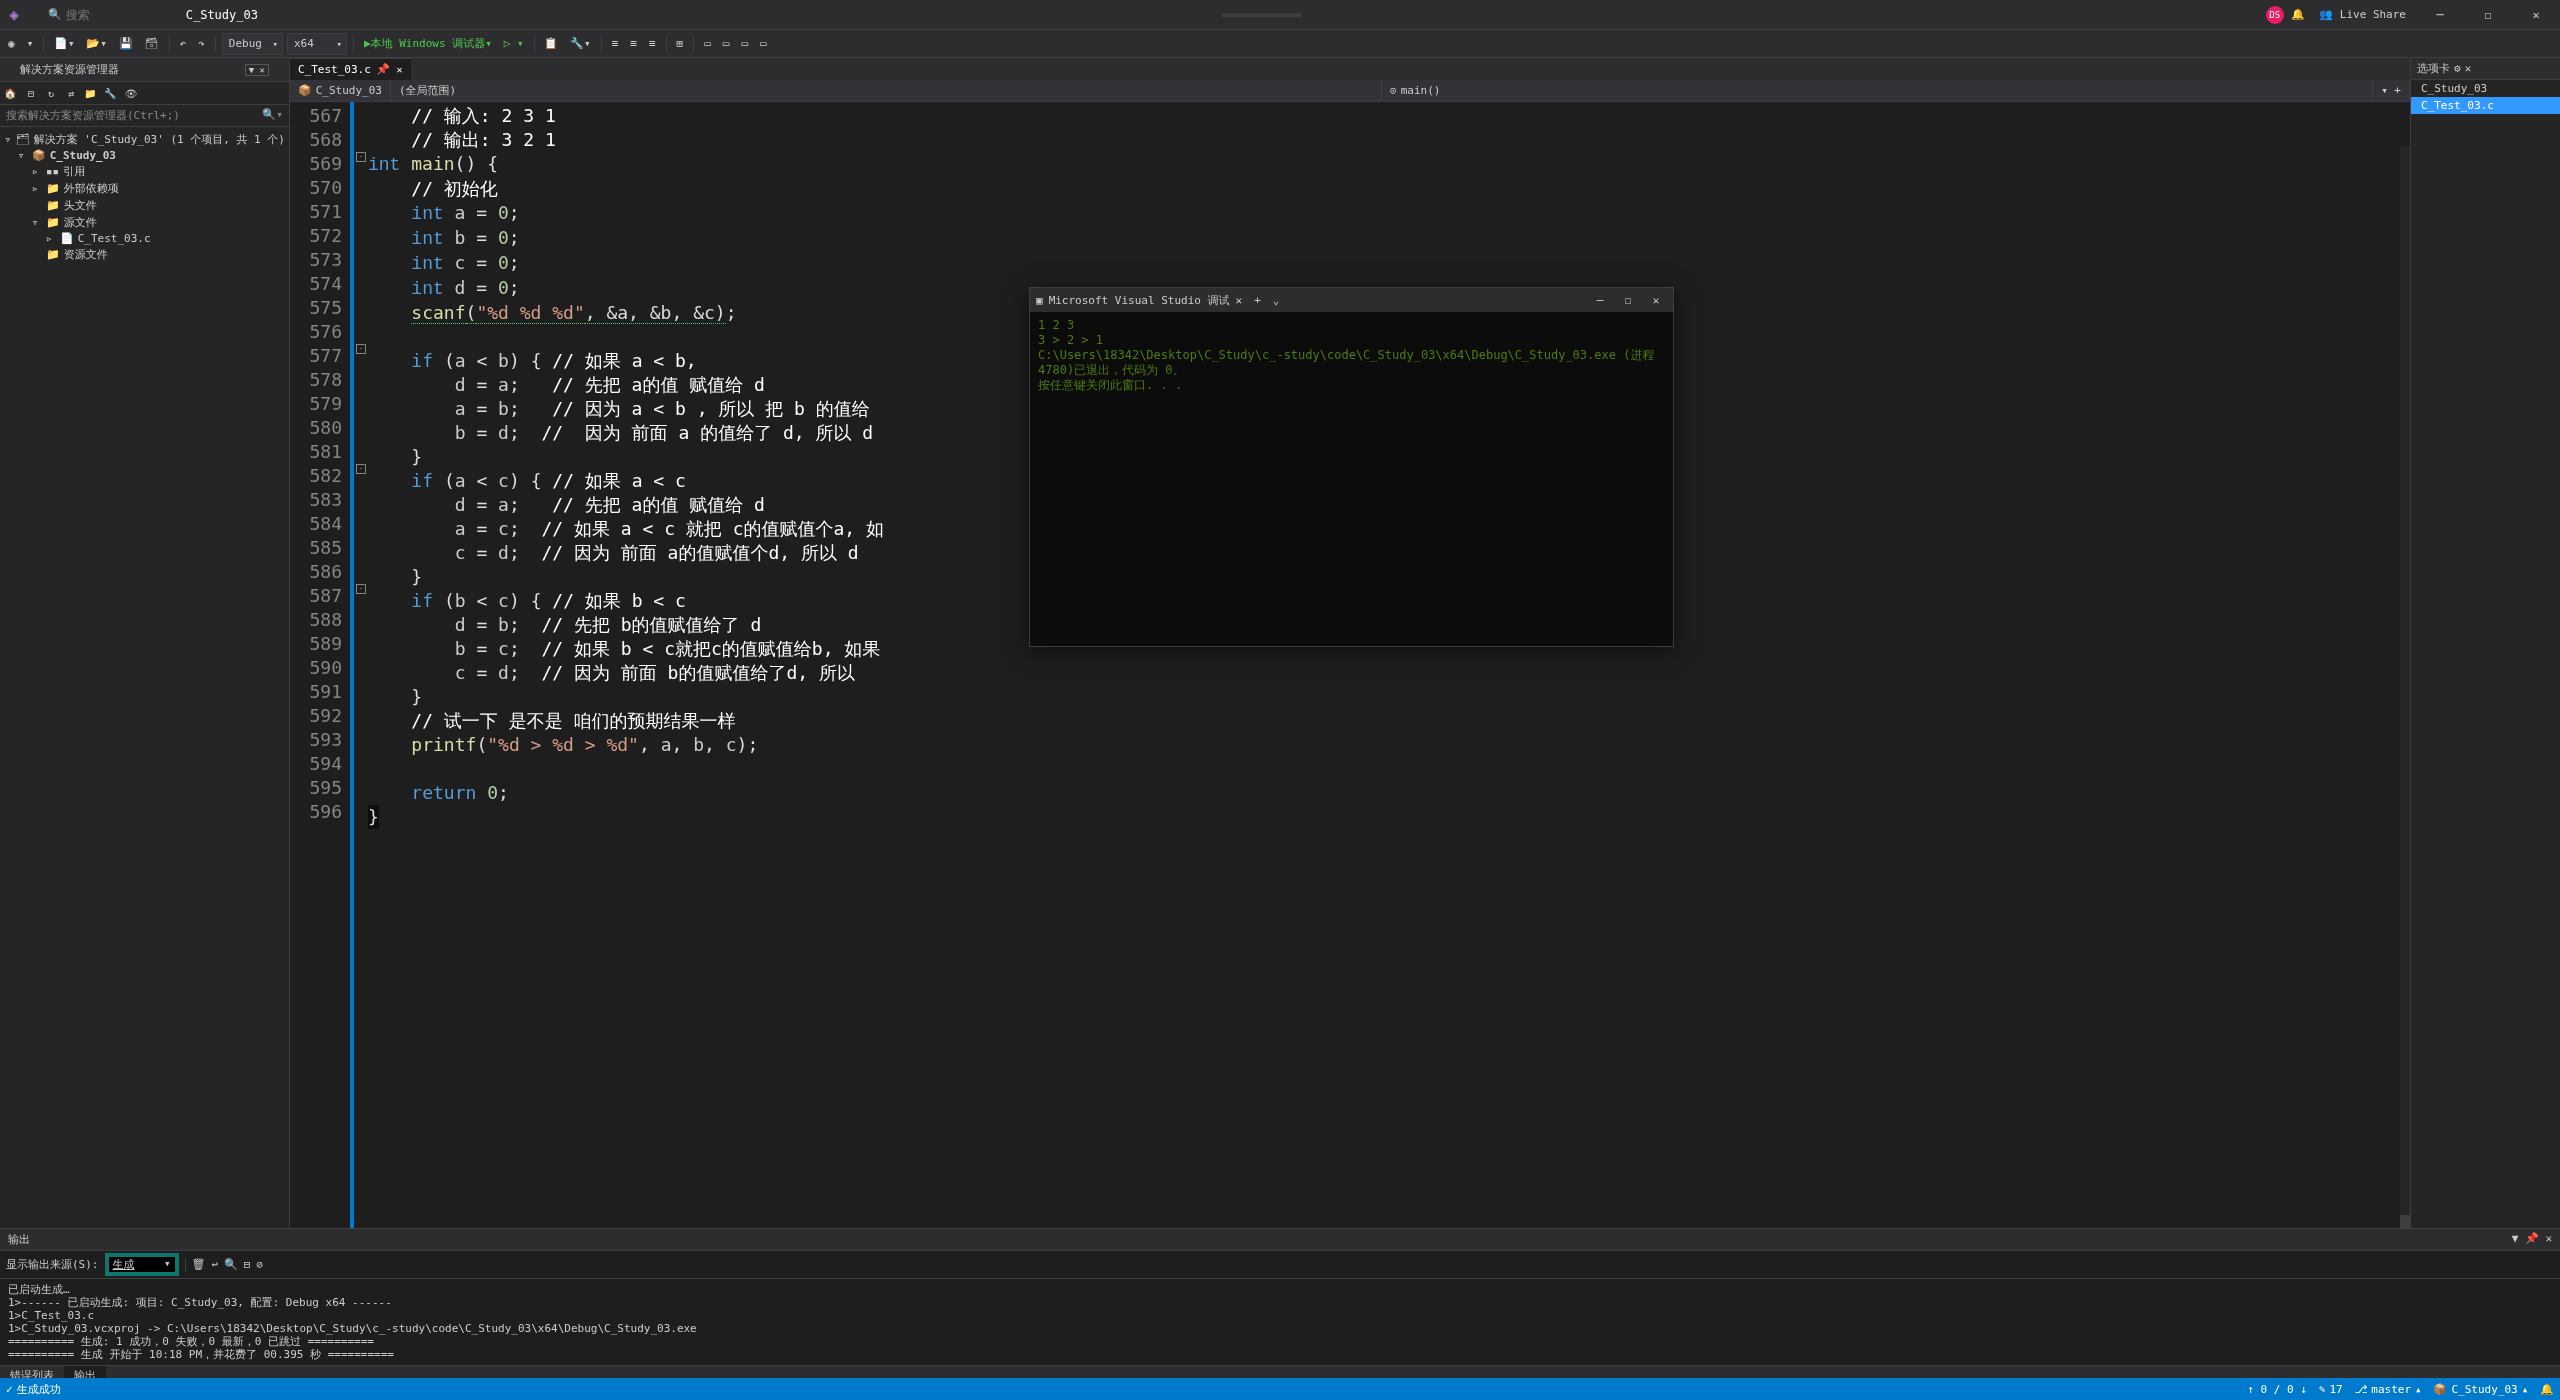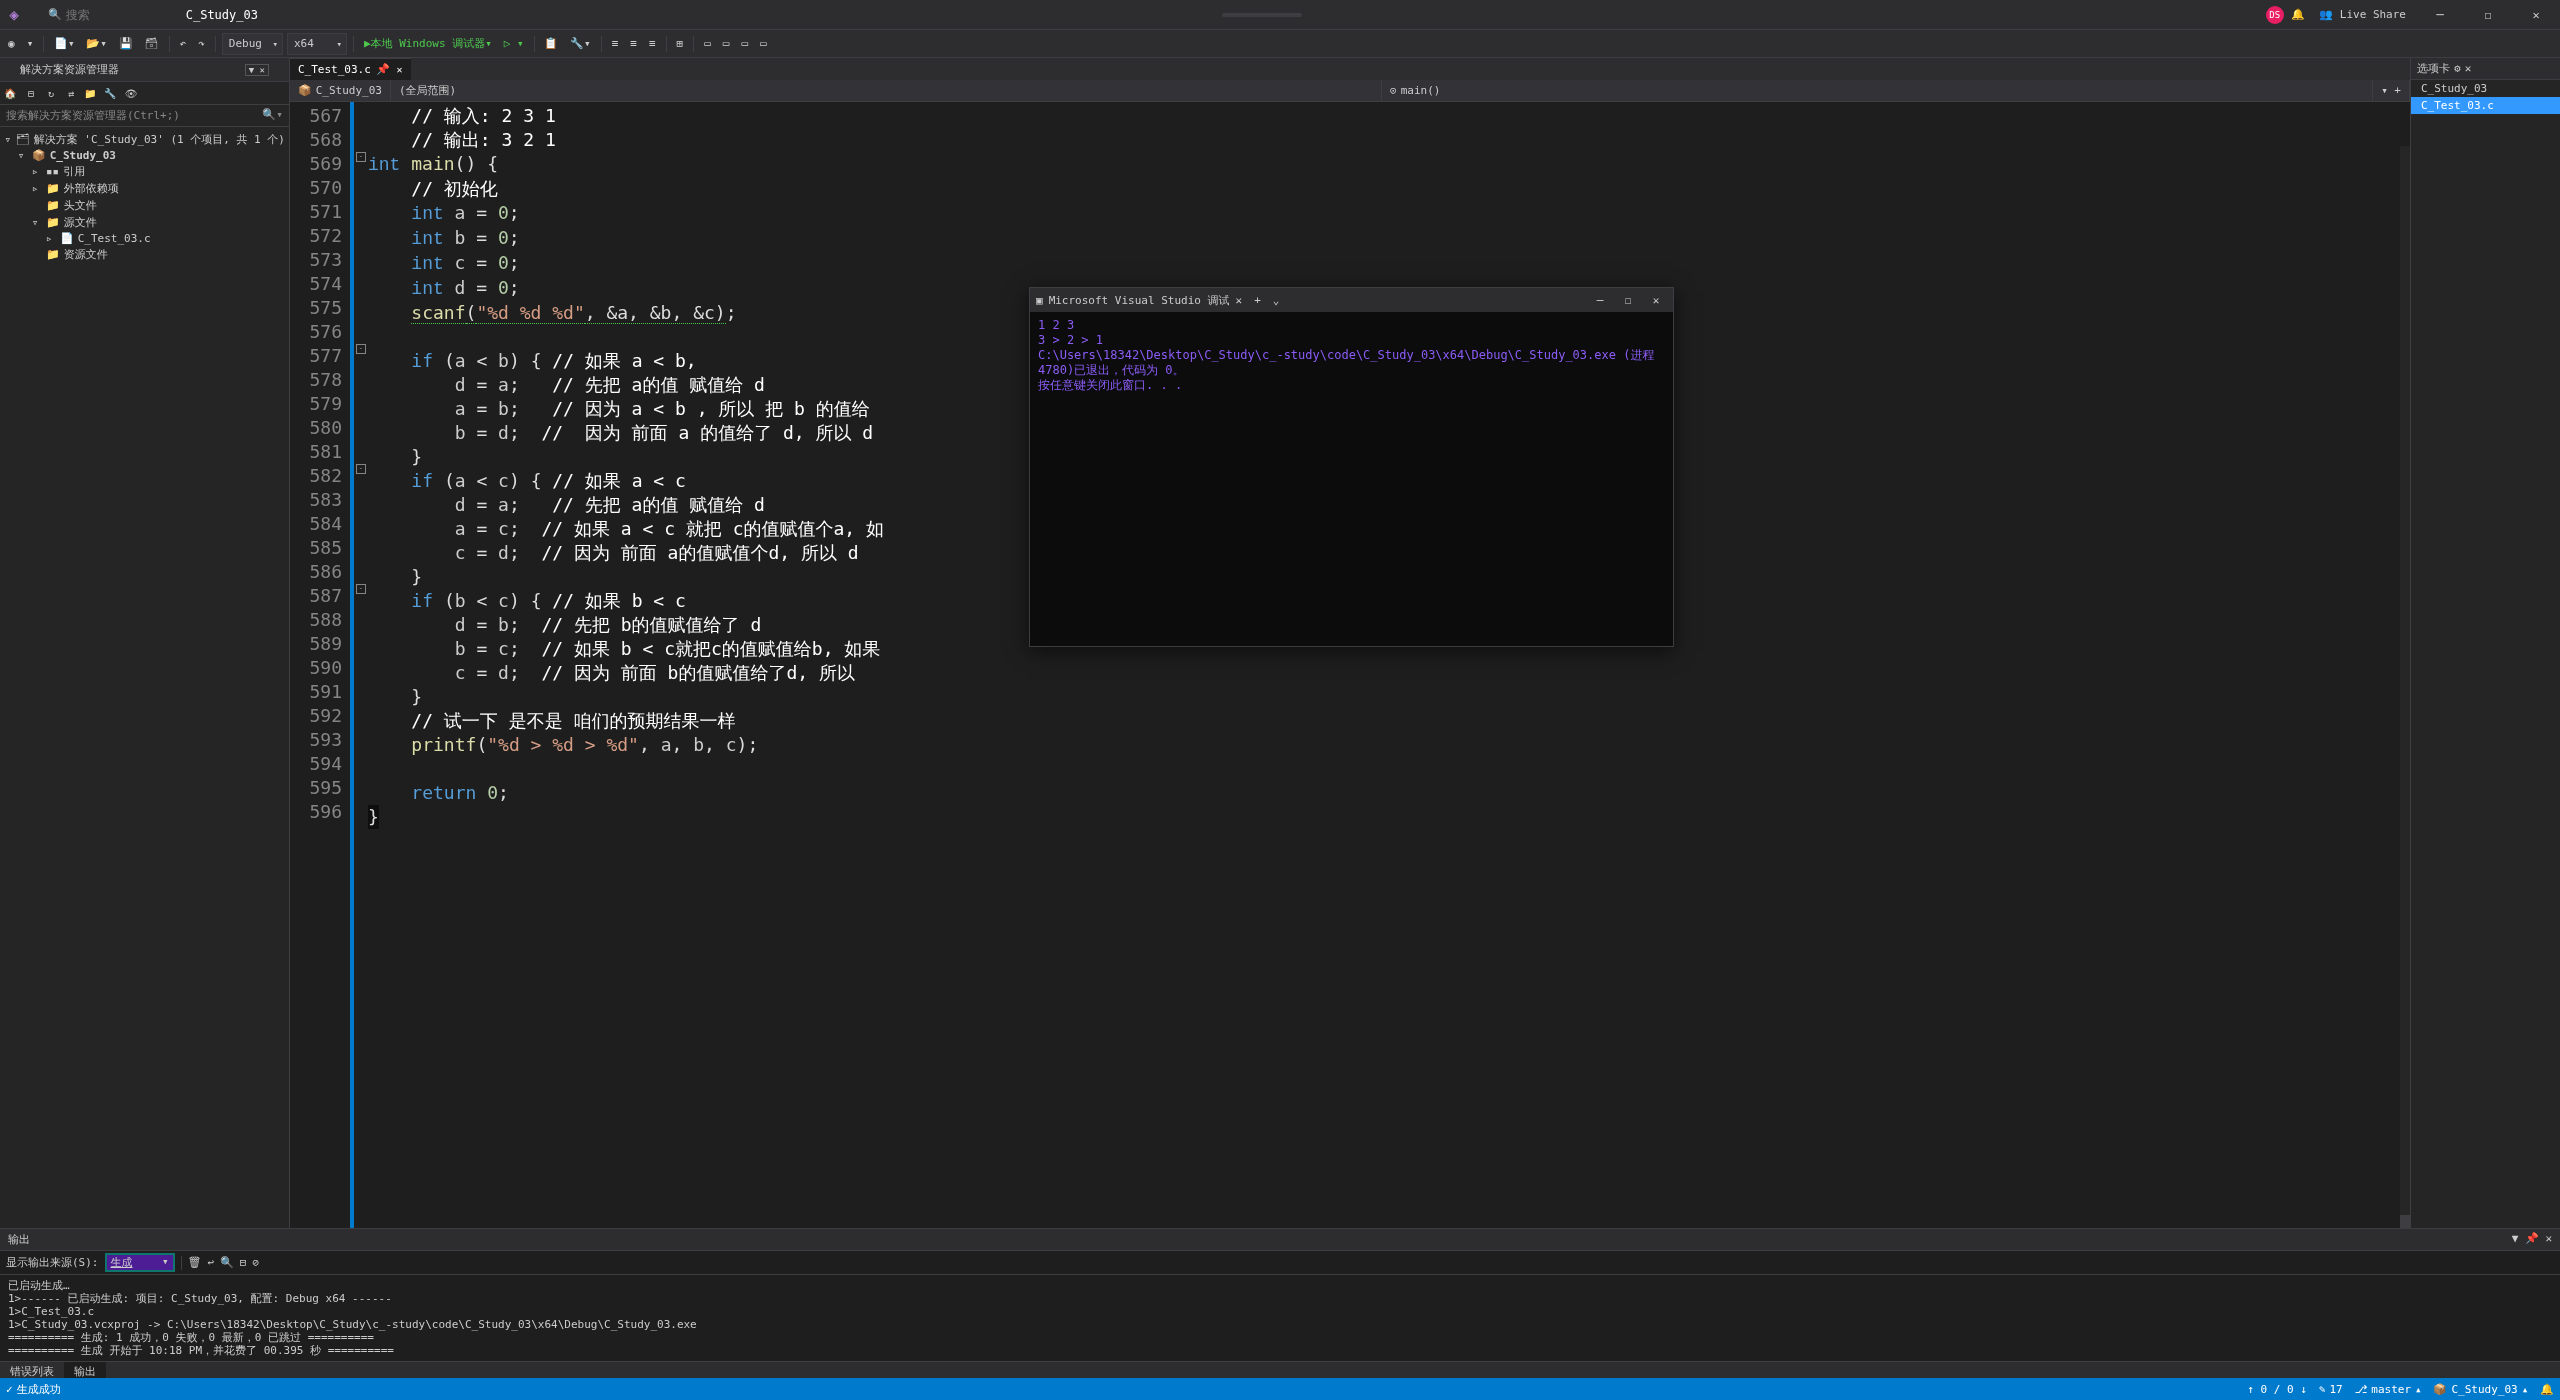--- a/index.html
+++ b/index.html
@@ -75,33 +75,33 @@
 .editor-status .spacer { flex:1; }
 .editor-status .warn { color:#fc0; }
 .editor-status .ok { color:#6c6; }
 
 
 .console-win { position:absolute; left:739px; top:229px; width:645px; height:360px; background:#0c0c0c; border:1px solid #3e3e42; box-shadow:0 4px 20px rgba(0,0,0,.6); display:flex; flex-direction:column; z-index:50; }
 .console-title { height:24px; background:#2d2d30; display:flex; align-items:center; padding:0 6px; font-size:11px; gap:6px; }
 .console-title .ct-spacer { flex:1; }
 .console-title .ct-btn { width:22px; text-align:center; cursor:pointer; }
 .console-title .plus { padding:0 6px; }
-.console-body { flex:1; padding:6px 8px; font-family:Consolas,monospace; font-size:12px; line-height:15px; color:#8b5cf6; white-space:pre-wrap; word-break:break-all; }
+.console-body { flex:1; padding:6px 8px; font-family:Consolas,monospace; font-size:12px; line-height:15px; color:#4d7c0f; white-space:pre-wrap; word-break:break-all; }
 
 
 .right-well { width:150px; background:#252526; border-left:1px solid #3e3e42; }
 .right-well .well-hdr { background:#2d2d30; padding:3px 6px; font-size:11px; display:flex; align-items:center; gap:4px; border-bottom:1px solid #3e3e42; }
 .right-well .well-row { padding:2px 10px; font-size:11px; }
 .right-well .well-row.sel { background:#3399ff; color:#fff; }
 
 
 .output-panel { position:absolute; left:0; right:0; top:calc(100% - 22px - 150px); height:150px; background:#1e1e1e; border-top:1px solid #3e3e42; display:flex; flex-direction:column; }
 .output-title { padding:3px 8px; font-size:11px; background:#2d2d30; border-bottom:1px solid #3e3e42; display:flex; justify-content:space-between; }
 .output-toolbar { padding:2px 6px; font-size:11px; display:flex; align-items:center; gap:6px; border-bottom:1px solid #3e3e42; }
-.output-toolbar .src-dd { background:#4c1d95; border:2px solid #0f766e; padding:0 40px 0 4px; position:relative;text-decoration:underline; }
+.output-toolbar .src-dd { background:#000000; border:4px solid #0f766e; padding:0 40px 0 4px; position:relative;text-decoration:underline; }
 .output-toolbar .src-dd::after { content:"▾"; position:absolute; right:4px; }
 .output-body { flex:1; font-family:Consolas,monospace; font-size:11px; line-height:13px; padding:4px 8px; white-space:pre-wrap; color:#ccc; }
 .output-tabs { display:flex; border-top:1px solid #3e3e42; font-size:11px; background:#2d2d30; }
 .output-tabs .ot { padding:2px 10px; }
 .output-tabs .ot.active { background:#1e1e1e; }
 
 
 .status-bar { position:absolute; bottom:0; left:0; right:0; height:22px; background:#007acc; display:flex; align-items:center; font-size:11px; color:#fff; padding:0 6px; gap:12px; }
 .status-bar .spacer { flex:1; }
 .status-bar .cell { display:flex; align-items:center; gap:4px; }

